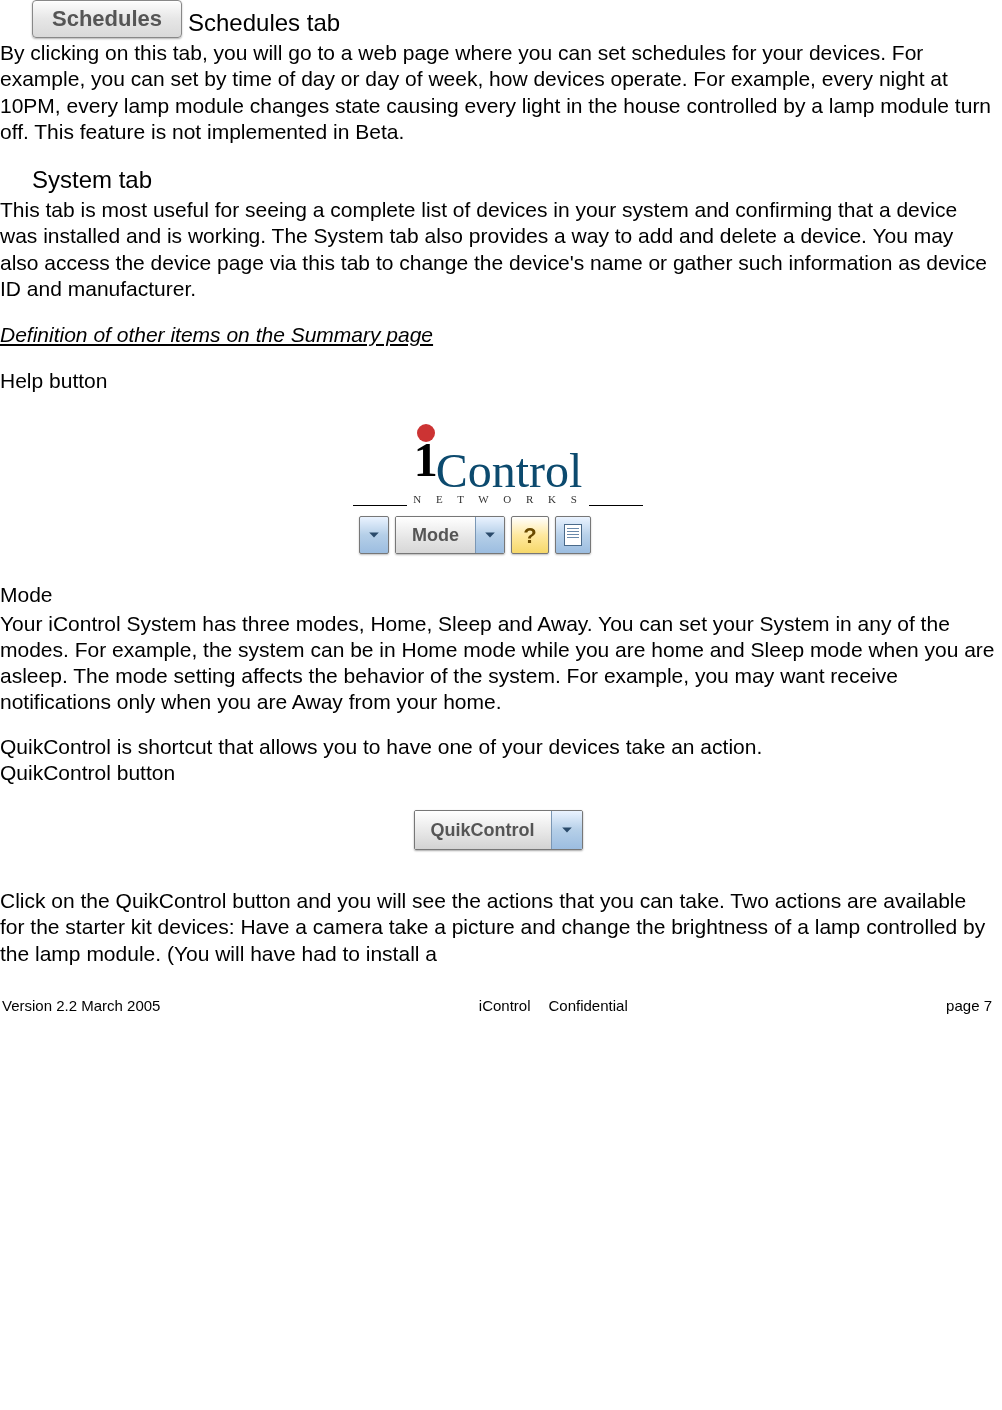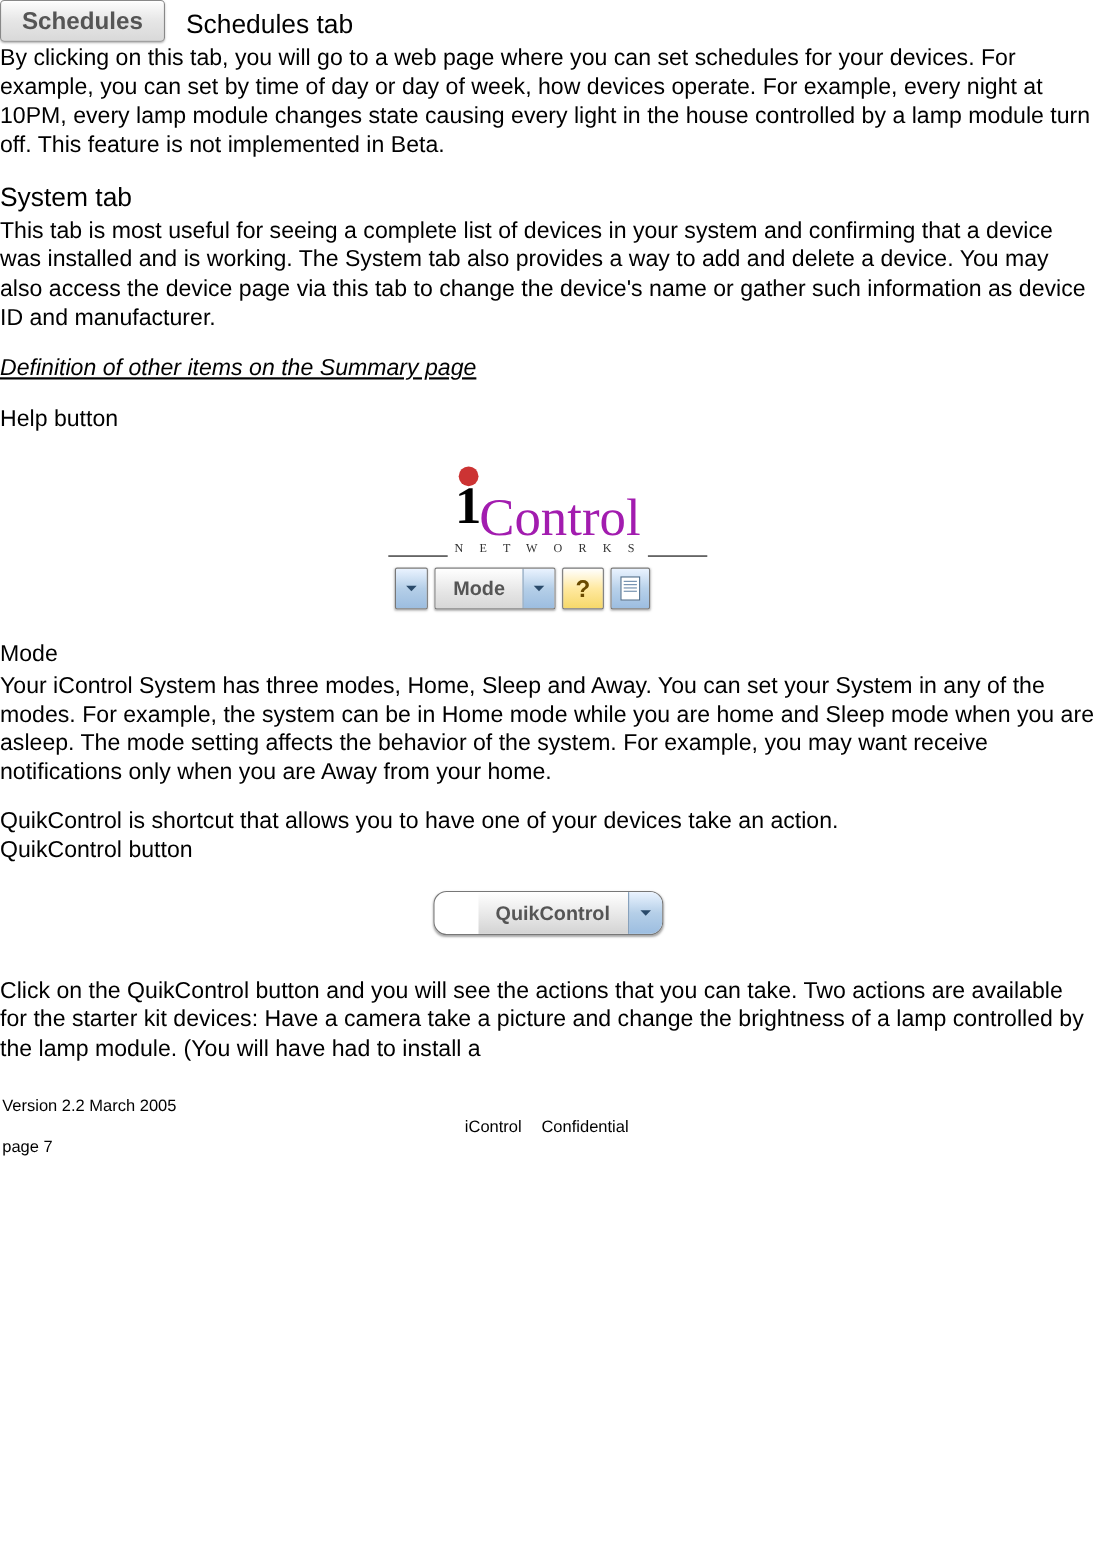--- a/index.html
+++ b/index.html
@@ -6,21 +6,21 @@
     font-family: Arial, Helvetica, sans-serif;
     font-size: 21px;
     line-height: 1.25;
     margin: 0;
     padding: 0 6px 0 0;
     color: #000;
     width: 1002px;
     box-sizing: border-box;
   }
   .section { margin-bottom: 20px; }
-  .tab-row { display: flex; align-items: flex-end; gap: 19px; }
+  .tab-row { display: flex; align-items: flex-end; gap: 6px; padding-left: 32px; }
   .tab-btn {
     display: inline-block;
     border: 1px solid #888;
     border-radius: 4px;
     background: linear-gradient(#fdfdfd, #e6e6e6 50%, #d9d9d9);
     padding: 4px 18px;
     font-family: "Trebuchet MS", Arial, sans-serif;
     font-weight: bold;
     font-size: 22px;
     color: #555;
@@ -57,21 +57,21 @@
     font-family: Georgia, "Times New Roman", serif;
     font-weight: bold;
     font-size: 48px;
     color: #000;
     line-height: 1;
   }
   .logo-control {
     font-family: Georgia, "Times New Roman", serif;
     font-size: 48px;
     font-weight: normal;
-    color: #a21caf;
+    color: #0c4a6e;
     line-height: 1;
     margin-top: 34px;
   }
   .logo-line {
     display: flex;
     align-items: flex-end;
     gap: 4px;
     margin-top: -2px;
   }
   .hr {
@@ -160,25 +160,24 @@
   }
   .quik-figure {
     display: flex;
     justify-content: center;
     margin: 24px 0 38px 0;
   }
   .quik-btn {
     display: flex;
     align-items: stretch;
     border: 1px solid #777;
-    border-radius: 12px;
+    border-radius: 2px;
     overflow: hidden;
     height: 38px;
     box-shadow: 0 1px 2px rgba(0,0,0,0.35);
-    padding-left: 40px;
   }
   .quik-btn .qlabel {
     background: linear-gradient(#fff,#e5e5e5 60%,#d3d3d3);
     padding: 0 16px;
     font-family: "Trebuchet MS", Arial, sans-serif;
     font-size: 18px;
     font-weight: bold;
     color: #555;
     display: flex;
     align-items: center;
@@ -191,21 +190,20 @@
     justify-content: center;
     border-left: 1px solid #7a97b5;
   }
   .footer {
     display: flex;
     justify-content: space-between;
     font-size: 15px;
     color: #000;
     margin-top: 30px;
     padding: 0 4px 10px 2px;
-    flex-direction: column;
   }
   .footer .center { flex: 1; text-align: center; }
   .sp { display: inline-block; width: 18px; }
 </style>
 </head>
 <body>
 
 <div class="section">
   <div class="tab-row">
     <span class="tab-btn">Schedules</span>

